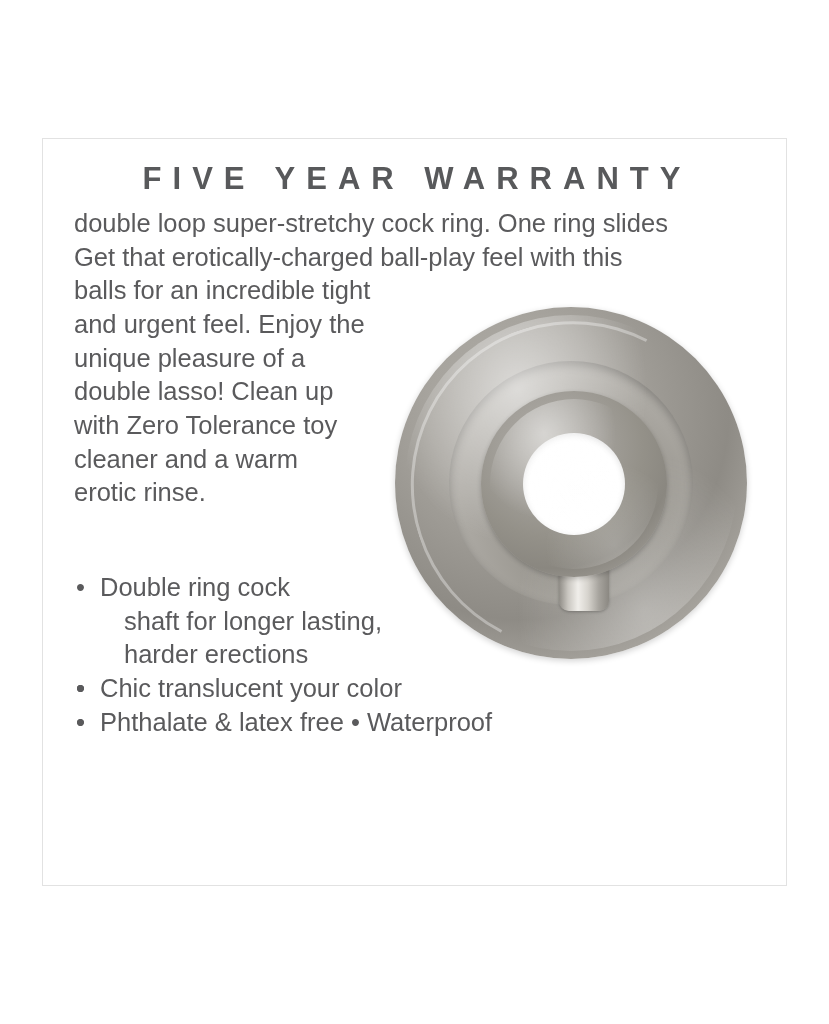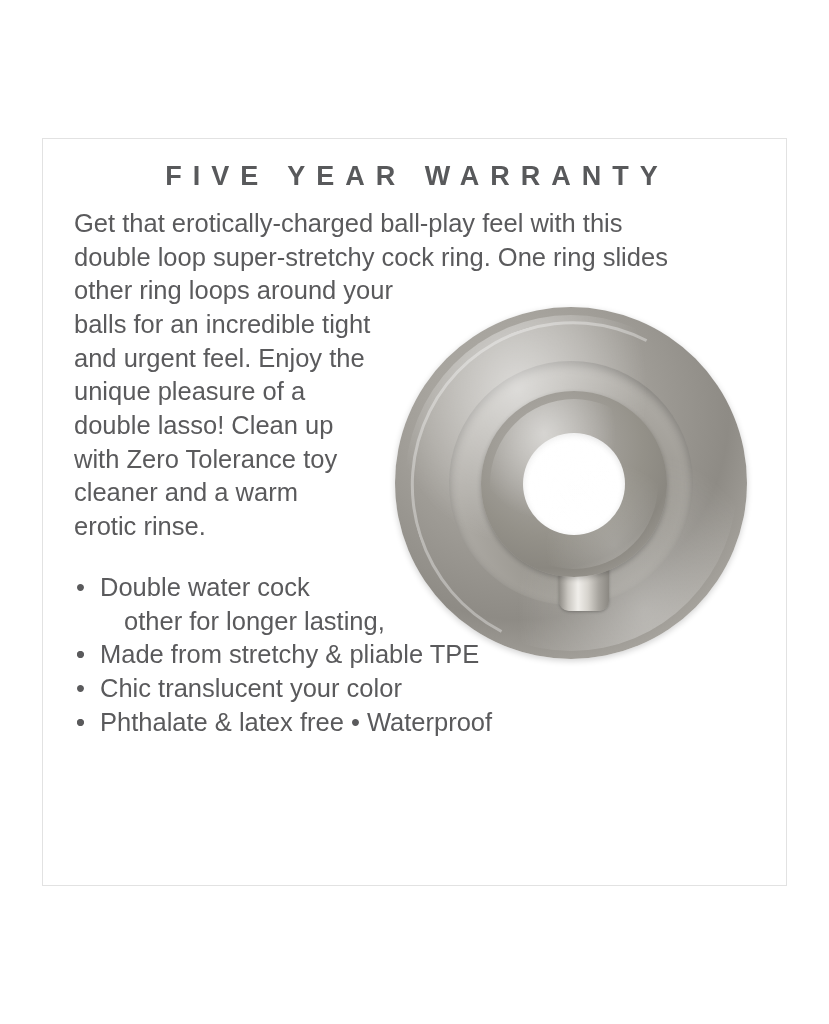--- a/index.html
+++ b/index.html
@@ -32,21 +32,21 @@
     background: #ffffff;
     border: 1px solid #e2e2e2;
     box-sizing: border-box;
   }
   .warranty {
     position: absolute;
     left: 36px;
     top: 22px;
     width: 676px;
     text-align: center;
-    font-size: 27px;
+    font-size: 31px;
     font-weight: bold;
     letter-spacing: 11px;
     color: #58595b;
     white-space: nowrap;
   }
   .desc {
     position: absolute;
     left: 31px;
     top: 68px;
     width: 690px;
@@ -215,47 +215,46 @@
 </head>
 <body>
 
 <div class="page">
 
   <div class="panel">
 
     <div class="warranty">FIVE YEAR WARRANTY</div>
 
     <div class="desc">
+      <span class="l">double loop super-stretchy cock ring. One ring slides</span>
       <span class="l">Get that erotically-charged ball-play feel with this</span>
-      <span class="l">double loop super-stretchy cock ring. One ring slides</span>
-      <span class="l">other ring loops around your</span>
       <span class="l">balls for an incredible tight</span>
       <span class="l">and urgent feel. Enjoy the</span>
       <span class="l">unique pleasure of a</span>
       <span class="l">double lasso! Clean up</span>
       <span class="l">with Zero Tolerance toy</span>
       <span class="l">cleaner and a warm</span>
       <span class="l">erotic rinse.</span>
     </div>
 
     <div class="bullets">
 
       <span class="row">
         <span class="dot">•</span>
-        <span>Double water cock</span>
-      </span>
-      <span class="cont">other for longer lasting,</span>
-
-      <span class="row">
-        <span class="dot">•</span>
-      </span>
-
-      <span class="row">
-        <span class="dot">•</span>
-        <span>Made from stretchy &amp; pliable TPE</span>
+        <span>Double ring cock</span>
+      </span>
+      <span class="cont">shaft for longer lasting,</span>
+      <span class="cont">harder erections</span>
+
+      <span class="row">
+        <span class="dot">•</span>
+      </span>
+
+      <span class="row">
+        <span class="dot">•</span>
       </span>
 
       <span class="row">
         <span class="dot">•</span>
         <span>Chic translucent your color</span>
       </span>
 
       <span class="row">
         <span class="dot">•</span>
       </span>

